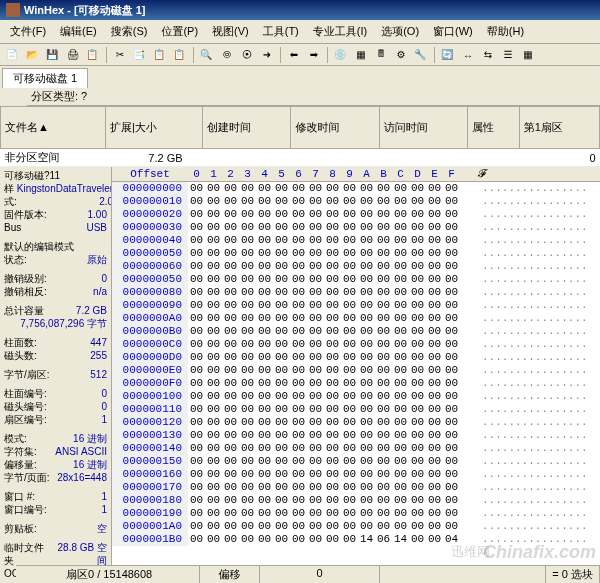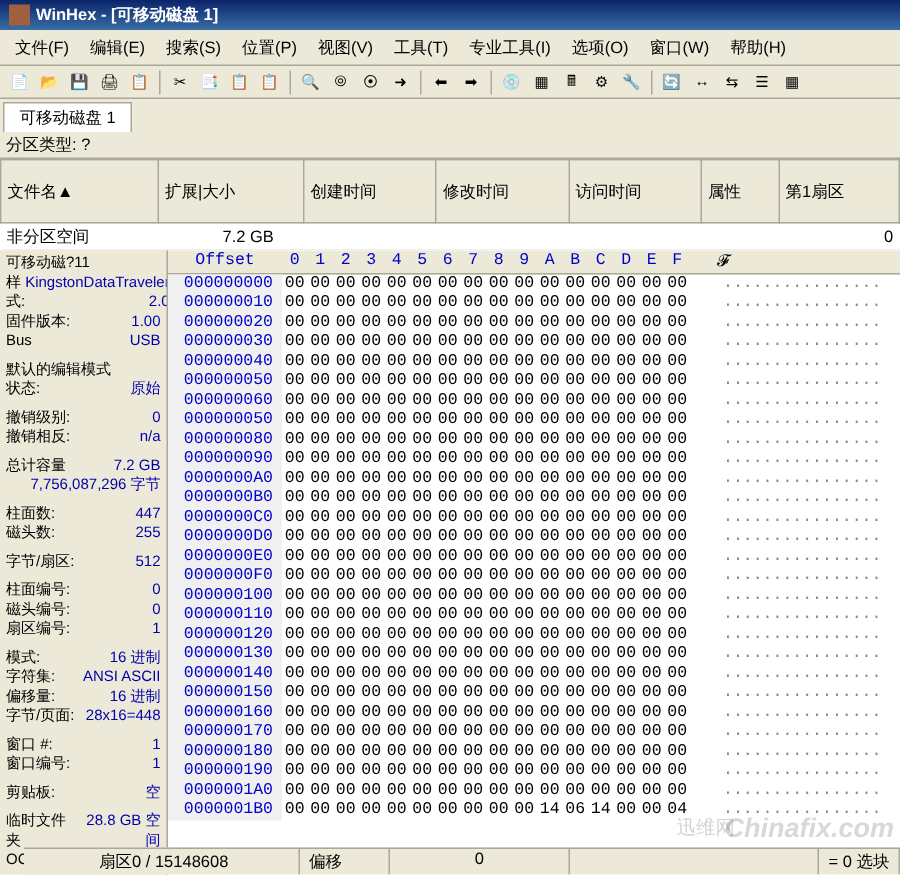--- a/index.html
+++ b/index.html
@@ -1,27 +1,27 @@
 <!DOCTYPE html>
 <html><head>
 <meta charset="utf-8">
 <style>
 * { box-sizing: border-box; margin: 0; padding: 0; }
 body { font-family: "Microsoft Sans Serif", Tahoma, sans-serif; font-size: 11px; background: #ece9d8; color: #000; width: 600px; height: 583px; overflow: hidden; position: relative; }
-.titlebar { background: linear-gradient(to bottom, #0a246a, #3a6ea5); color: #fff; padding: 3px 6px; display: flex; align-items: flex-end; height: 20px; }
+.titlebar { background: linear-gradient(to bottom, #0a246a, #3a6ea5); color: #fff; padding: 3px 6px; display: flex; align-items: center; height: 20px; }
 .titlebar .icon { width: 14px; height: 14px; background: #a06040; margin-right: 4px; }
 .titlebar-text { font-weight: bold; }
 .menubar { background: #ece9d8; padding: 2px 4px; display: flex; gap: 2px; border-bottom: 1px solid #aca899; }
 .menubar span { padding: 2px 6px; cursor: default; }
 .toolbar { background: #ece9d8; padding: 2px 4px; display: flex; gap: 2px; border-bottom: 1px solid #aca899; align-items: center; height: 22px; }
 .tb-btn { width: 18px; height: 18px; display: inline-flex; align-items: center; justify-content: center; font-size: 10px; }
 .tb-sep { width: 1px; height: 16px; background: #aca899; margin: 0 2px; }
 .tabs { display: flex; padding: 2px 2px 0 2px; }
 .tab { background: #fff; border: 1px solid #aca899; border-bottom: none; padding: 2px 10px; font-size: 11px; }
-.partition-bar { background: #ece9d8; border-bottom: 1px solid #aca899; padding: 1px 4px; display: flex; gap: 10px; }
+.partition-bar { background: #ece9d8; border-bottom: 1px solid #aca899; padding: 1px 4px; display: flex; gap: 10px; margin-left: 27px; }
 .partition-tbl { width: 100%; border-collapse: collapse; font-size: 11px; background: #fff; }
 .partition-tbl th { background: #ece9d8; border: 1px solid #aca899; padding: 13px 4px; text-align: left; font-weight: normal; }
 .partition-tbl td { padding: 1px 4px; border-bottom: 1px solid #eee; }
 .main { display: flex; height: 428px; }
 .side { width: 112px; background: #ece9d8; border-right: 1px solid #aca899; overflow: hidden; font-size: 10px; padding: 2px; }
 .side-row { display: flex; justify-content: space-between; padding: 0 2px; line-height: 13px; }
 .side-row .val { color: #0000aa; text-align: right; }
 .side-gap { height: 6px; }
 .hexview { flex: 1; background: #fff; font-family: "Courier New", monospace; font-size: 11px; overflow: hidden; position: relative; }
 .hex-head { display: flex; background: #ece9d8; border-bottom: 1px solid #aca899; padding: 1px 0; }
@@ -386,17 +386,17 @@
         </div>
       </div>
   </div>
 </div>
 
 <div class="watermark2">迅维网</div>
 <div class="watermark">Chinafix.com</div>
 
 <div class="statusbar">
   <div class="status-cell" style="width:140px">扇区0 / 15148608</div>
-  <div class="status-cell" style="width:60px;">偏移</div>
+  <div class="status-cell" style="width:60px;text-align:center">偏移</div>
   <div class="status-cell" style="width:120px;text-align:center">0</div>
   <div class="status-cell" style="flex:1"></div>
   <div class="status-cell">= 0  选块</div>
 </div>
 
 </body></html>

